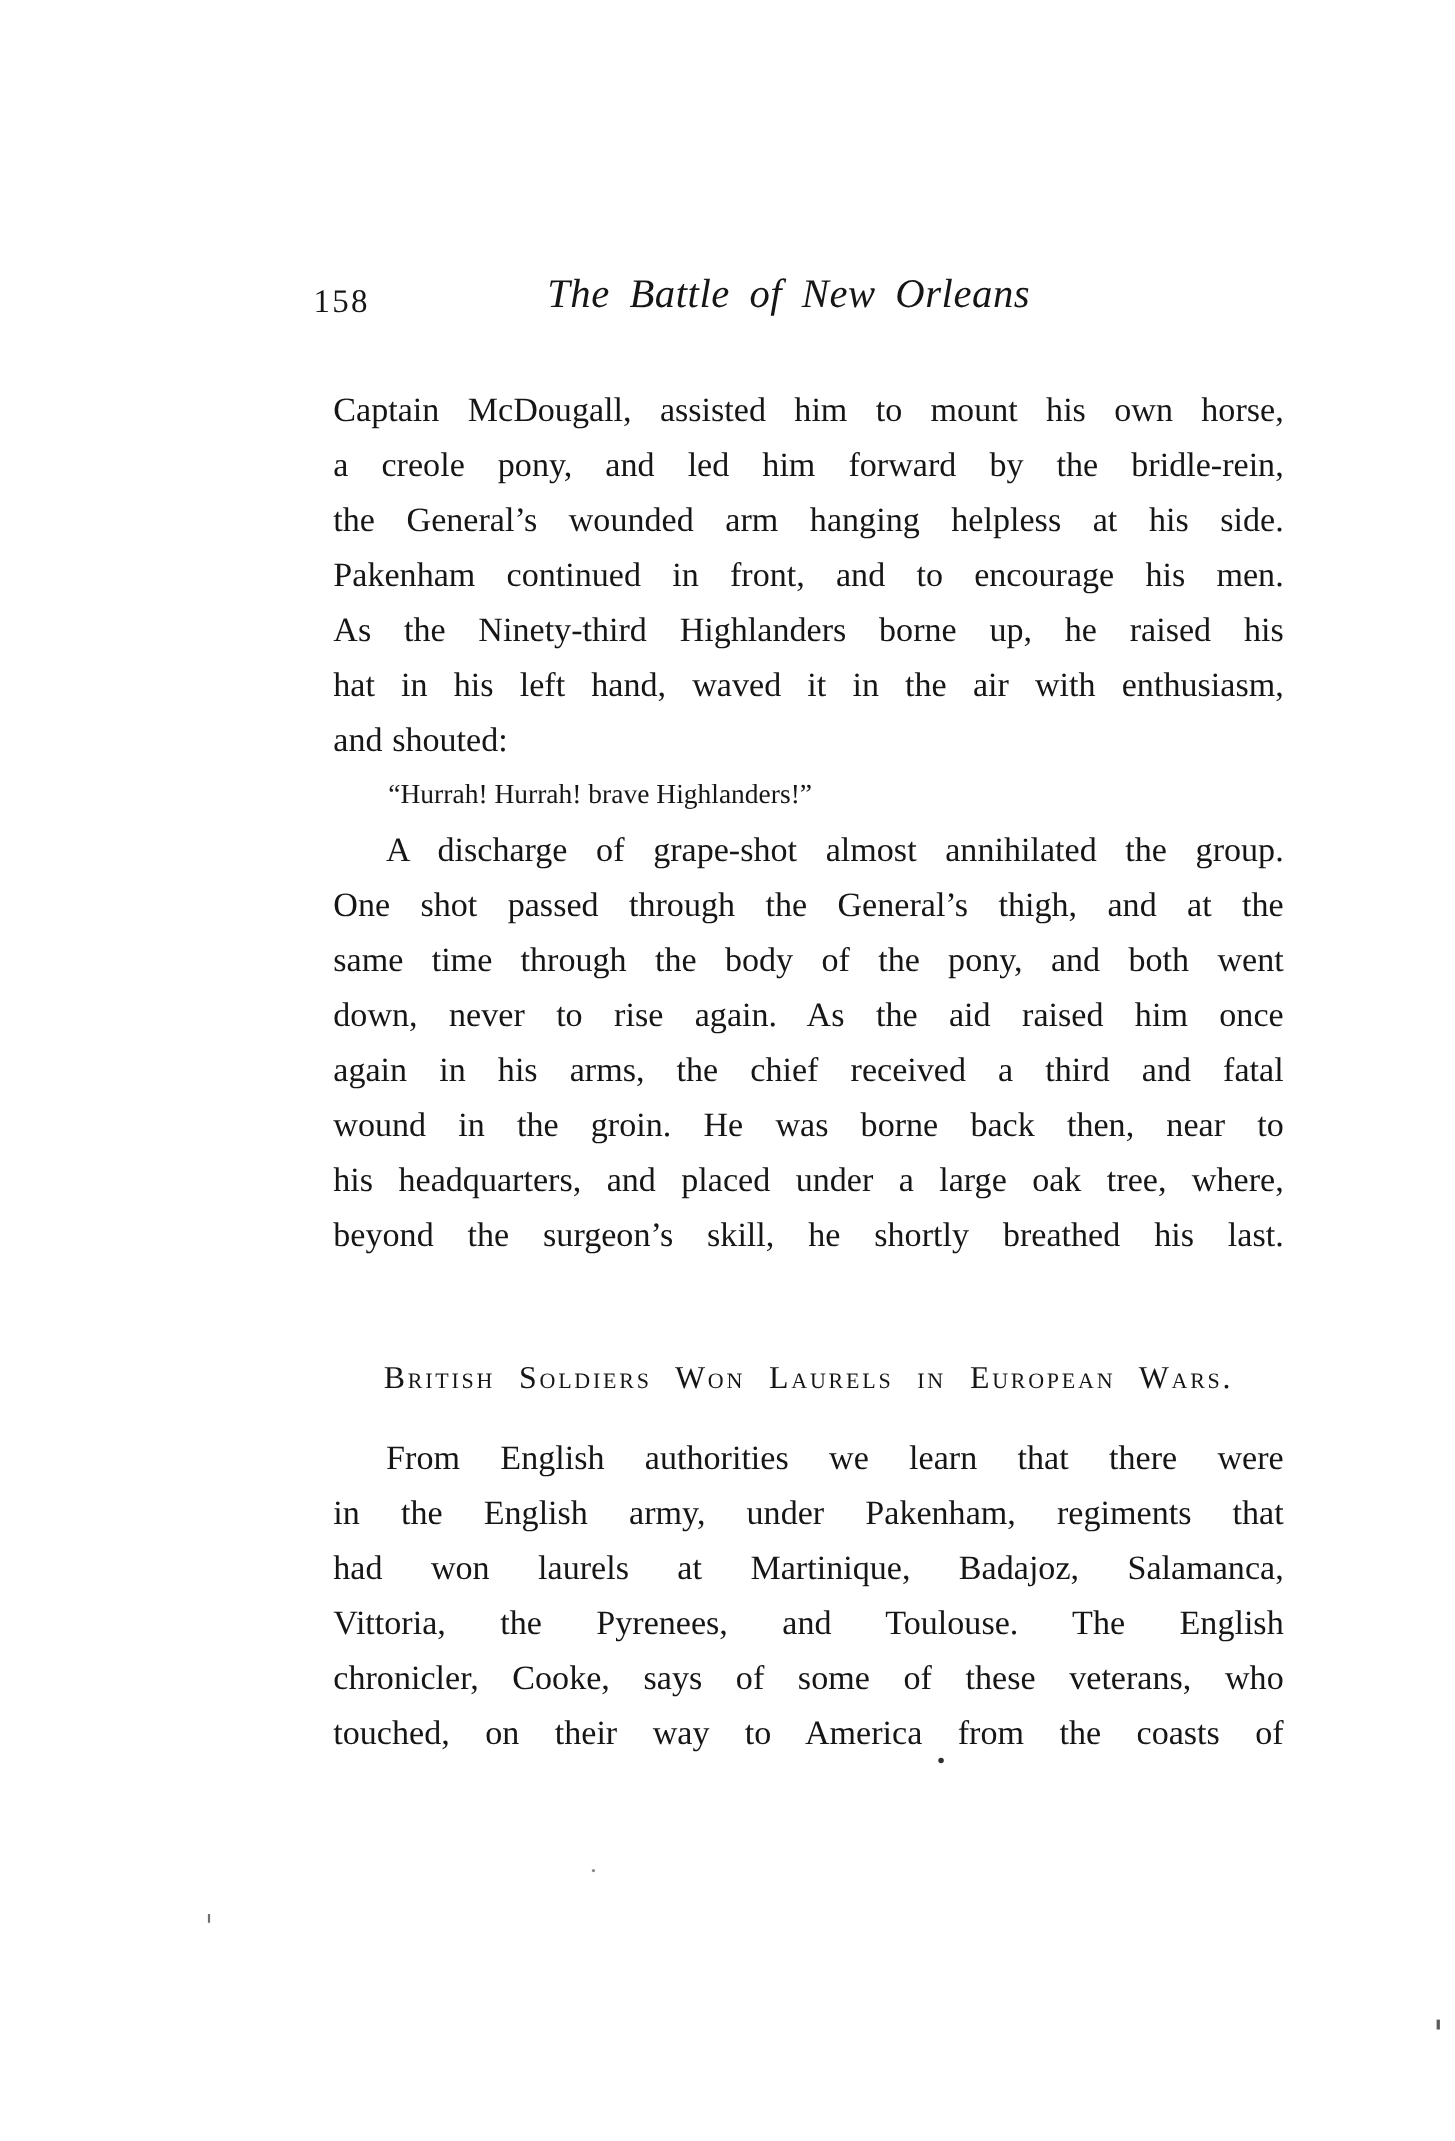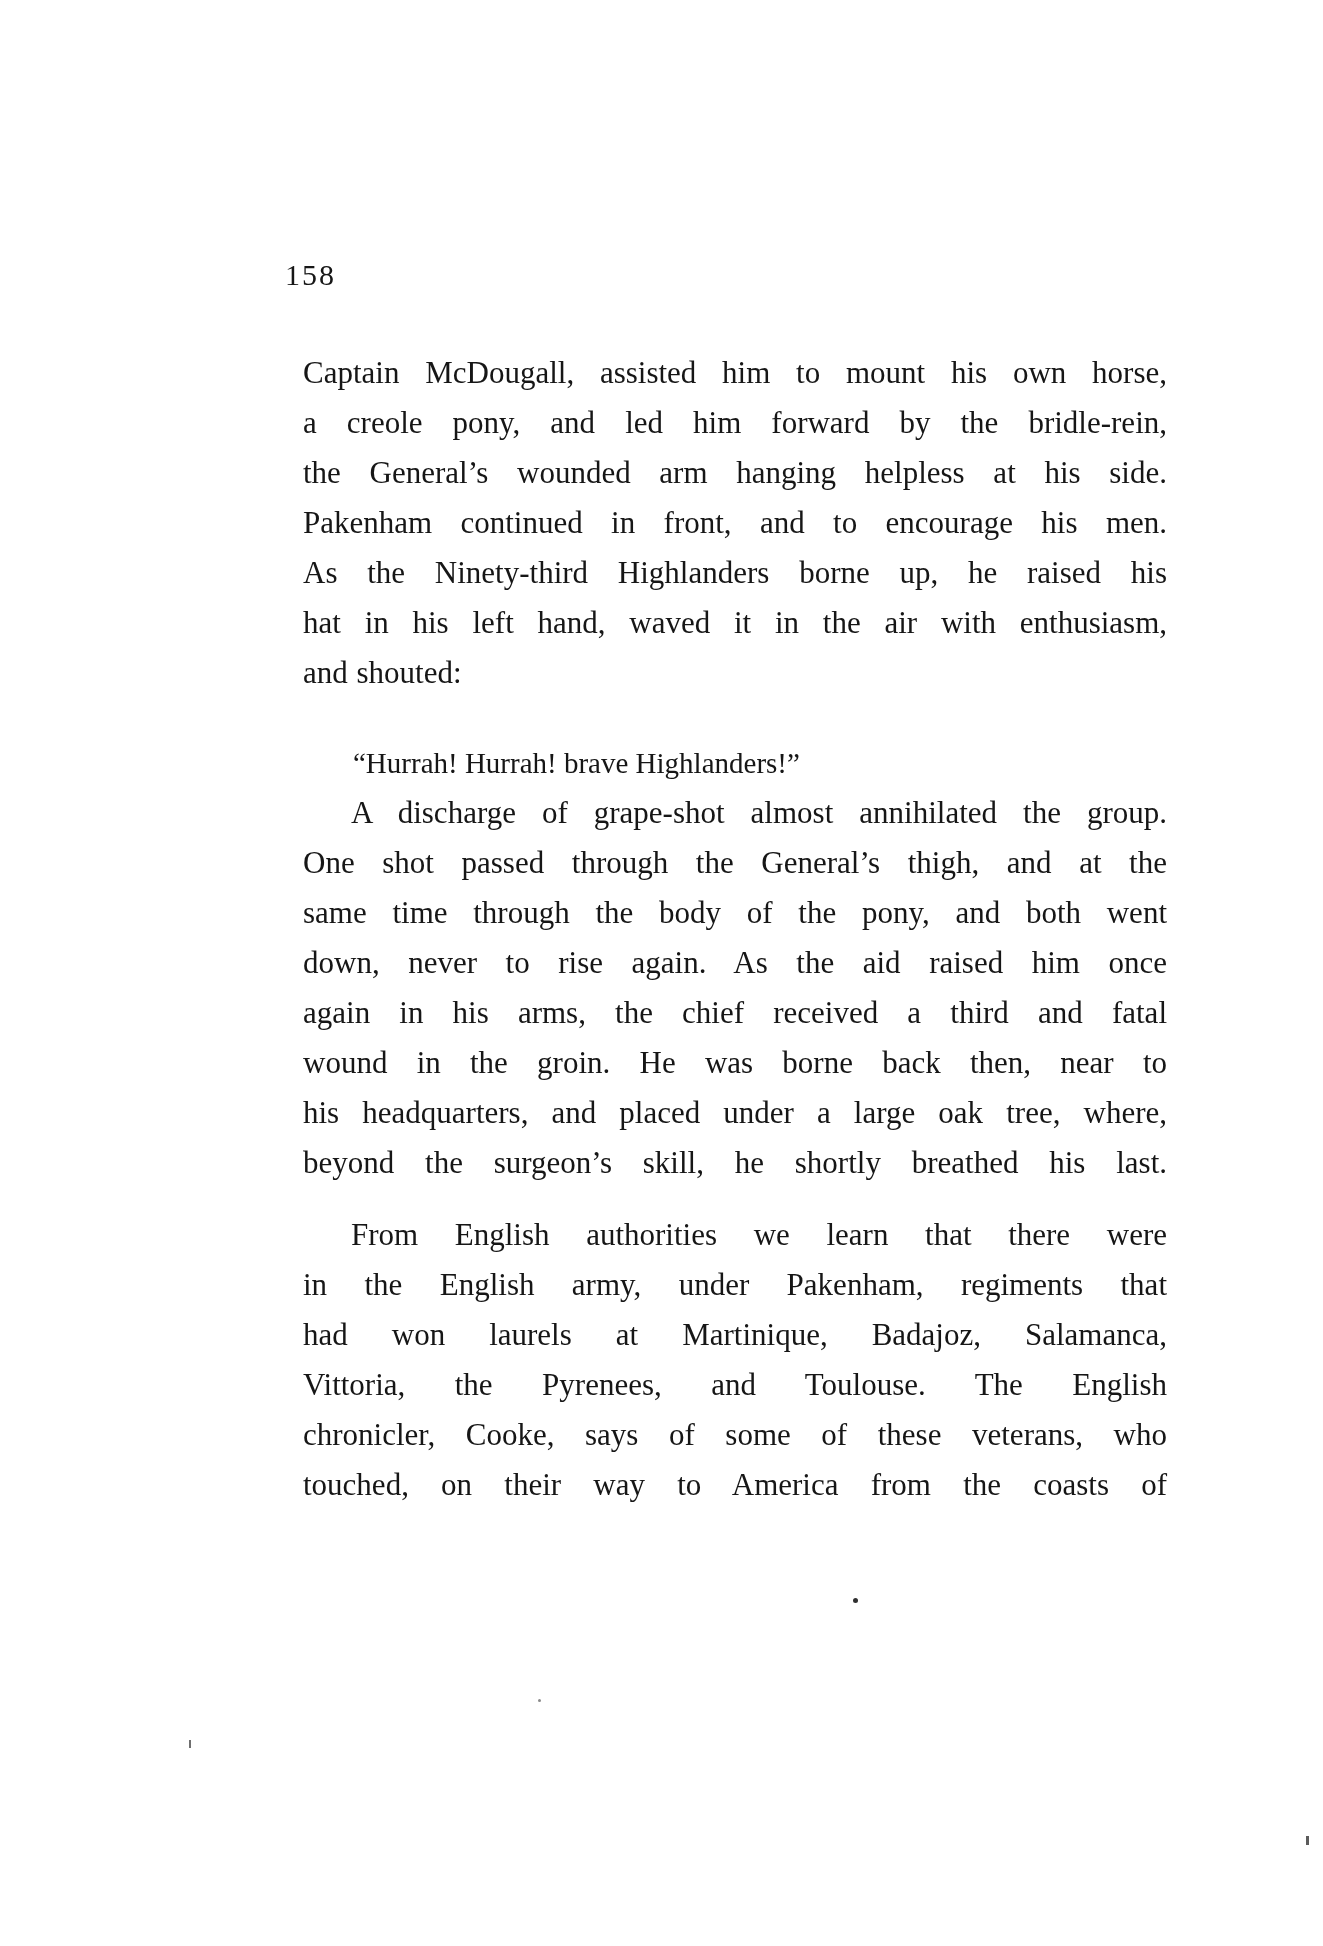--- a/index.html
+++ b/index.html
@@ -54,24 +54,23 @@
     line-height: 50px;
     text-align: justify;
     text-align-last: justify;
     word-spacing: 1px;
     white-space: normal;
   }
   .para.flush-last .line:last-child { text-align-last: left; }
   .para.indent-first .line:first-child { text-indent: 48px; }
 
   .quote-line {
-    font-size: 29px;
+    font-size: 25px;
     line-height: 50px;
     text-indent: 50px;
-    margin-top: 40px;
   }
 
   .section-heading {
     margin-top: 80px;
     font-size: 29px;
     line-height: 50px;
     font-variant: small-caps;
     text-align: center;
     letter-spacing: 2.5px;
     word-spacing: 12px;
@@ -86,20 +85,21 @@
   .speck.s3 { left: 189px;  top: 1740px; width: 2px; height: 8px; background: #6f6f6f; }
   .speck.s4 { left: 1306px; top: 1836px; width: 3px; height: 9px; background: #5c5c5c; }
 </style>
 </head>
 <body>
 
 <div class="page">
 
   <div class="running-head">
     <span class="page-number">158</span>
+    <span class="running-title">The Battle of New Orleans</span>
   </div>
 
   <div class="text-column">
 
     <div class="para flush-last">
         <div class="line">Captain McDougall, assisted him to mount his own horse,</div>
         <div class="line">a creole pony, and led him forward by the bridle-rein,</div>
         <div class="line">the General’s wounded arm hanging helpless at his side.</div>
         <div class="line">Pakenham continued in front, and to encourage his men.</div>
         <div class="line">As the Ninety-third Highlanders borne up, he raised his</div>
@@ -113,20 +113,21 @@
         <div class="line">A discharge of grape-shot almost annihilated the group.</div>
         <div class="line">One shot passed through the General’s thigh, and at the</div>
         <div class="line">same time through the body of the pony, and both went</div>
         <div class="line">down, never to rise again. As the aid raised him once</div>
         <div class="line">again in his arms, the chief received a third and fatal</div>
         <div class="line">wound in the groin. He was borne back then, near to</div>
         <div class="line">his headquarters, and placed under a large oak tree, where,</div>
         <div class="line">beyond the surgeon’s skill, he shortly breathed his last.</div>
       </div>
 
+    <div class="section-heading">British Soldiers Won Laurels in European Wars.</div>
 
     <div class="para indent-first after-heading">
         <div class="line">From English authorities we learn that there were</div>
         <div class="line">in the English army, under Pakenham, regiments that</div>
         <div class="line">had won laurels at Martinique, Badajoz, Salamanca,</div>
         <div class="line">Vittoria, the Pyrenees, and Toulouse. The English</div>
         <div class="line">chronicler, Cooke, says of some of these veterans, who</div>
         <div class="line">touched, on their way to America from the coasts of</div>
       </div>
 

